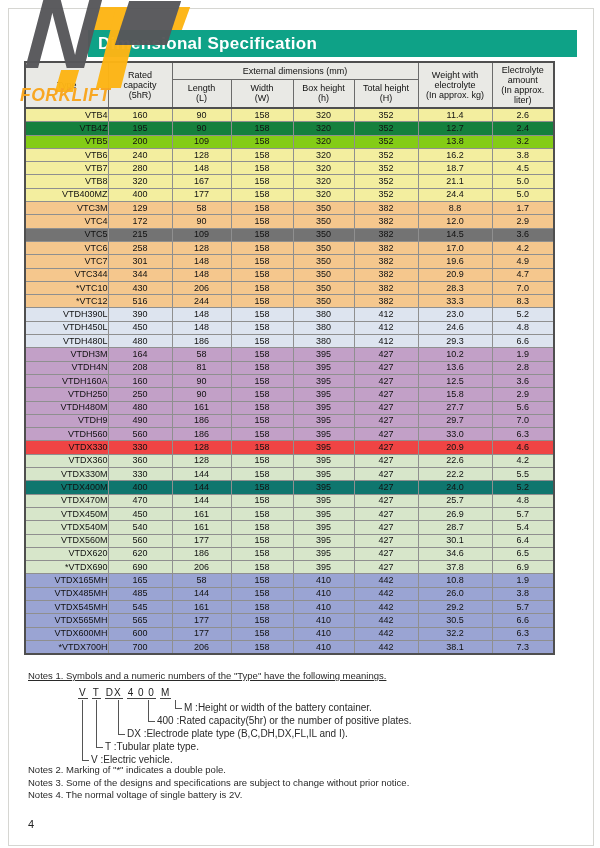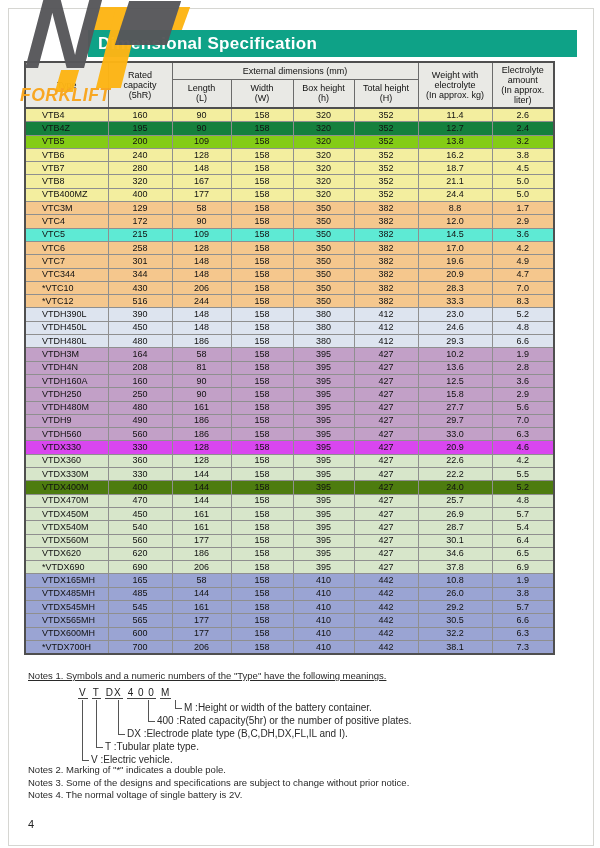--- a/index.html
+++ b/index.html
@@ -46,21 +46,21 @@
   }
   .spec th, .spec td { border:1px solid #8f8f8f; padding:0; text-align:center; }
   .spec th {
     background:#e9e9e5; font-weight:normal; white-space:pre-line;
     font-size:9px; line-height:10px; color:#111; padding:2px 0;
   }
   .spec thead th { border-color:#6b6b6b; }
   .spec thead { border:2px solid #4f4f4f; }
   table.spec { border:2px solid #4f4f4f; }
   .spec td { height:12.3px; color:#111; }
-  .spec td.type-col { text-align:left; padding-left:16px; }
+  .spec td.type-col { text-align:right; padding-left:16px; }
   .spec tr.section-start td { border-top:1.6px solid #555; }
 
   
   .notes { position:absolute; left:28px; top:670px; font-size:9.5px; line-height:11px;
            color:#2a2a2a; width:540px;text-decoration:underline; }
   .note-line { margin:0 0 1px 0; }
   .notes2block { position:absolute; left:28px; top:764px; font-size:9.5px;
                  line-height:11.5px; color:#2a2a2a; width:540px; }
 
   
@@ -203,21 +203,21 @@
         <tr style="background: rgb(245, 199, 141);">
           <td class="type-col">VTC4</td>
           <td>172</td>
           <td>90</td>
           <td>158</td>
           <td>350</td>
           <td>382</td>
           <td>12.0</td>
           <td>2.9</td>
         </tr>
-        <tr style="background: #5eead4;">
+        <tr style="background: #737373;">
           <td class="type-col">VTC5</td>
           <td>215</td>
           <td>109</td>
           <td>158</td>
           <td>350</td>
           <td>382</td>
           <td>14.5</td>
           <td>3.6</td>
         </tr>
         <tr style="background: rgb(245, 199, 141);">
@@ -363,21 +363,21 @@
         <tr style="background: rgb(194, 160, 199);">
           <td class="type-col">VTDH560</td>
           <td>560</td>
           <td>186</td>
           <td>158</td>
           <td>395</td>
           <td>427</td>
           <td>33.0</td>
           <td>6.3</td>
         </tr>
-        <tr class="section-start" style="background: #d946ef;">
+        <tr class="section-start" style="background: #ef4444;">
           <td class="type-col">VTDX330</td>
           <td>330</td>
           <td>128</td>
           <td>158</td>
           <td>395</td>
           <td>427</td>
           <td>20.9</td>
           <td>4.6</td>
         </tr>
         <tr style="background: rgb(215, 230, 202);">
@@ -393,21 +393,21 @@
         <tr style="background: rgb(215, 230, 202);">
           <td class="type-col">VTDX330M</td>
           <td>330</td>
           <td>144</td>
           <td>158</td>
           <td>395</td>
           <td>427</td>
           <td>22.2</td>
           <td>5.5</td>
         </tr>
-        <tr style="background: #4d7c0f;">
+        <tr style="background: #0f766e;">
           <td class="type-col">VTDX400M</td>
           <td>400</td>
           <td>144</td>
           <td>158</td>
           <td>395</td>
           <td>427</td>
           <td>24.0</td>
           <td>5.2</td>
         </tr>
         <tr style="background: rgb(215, 230, 202);">

